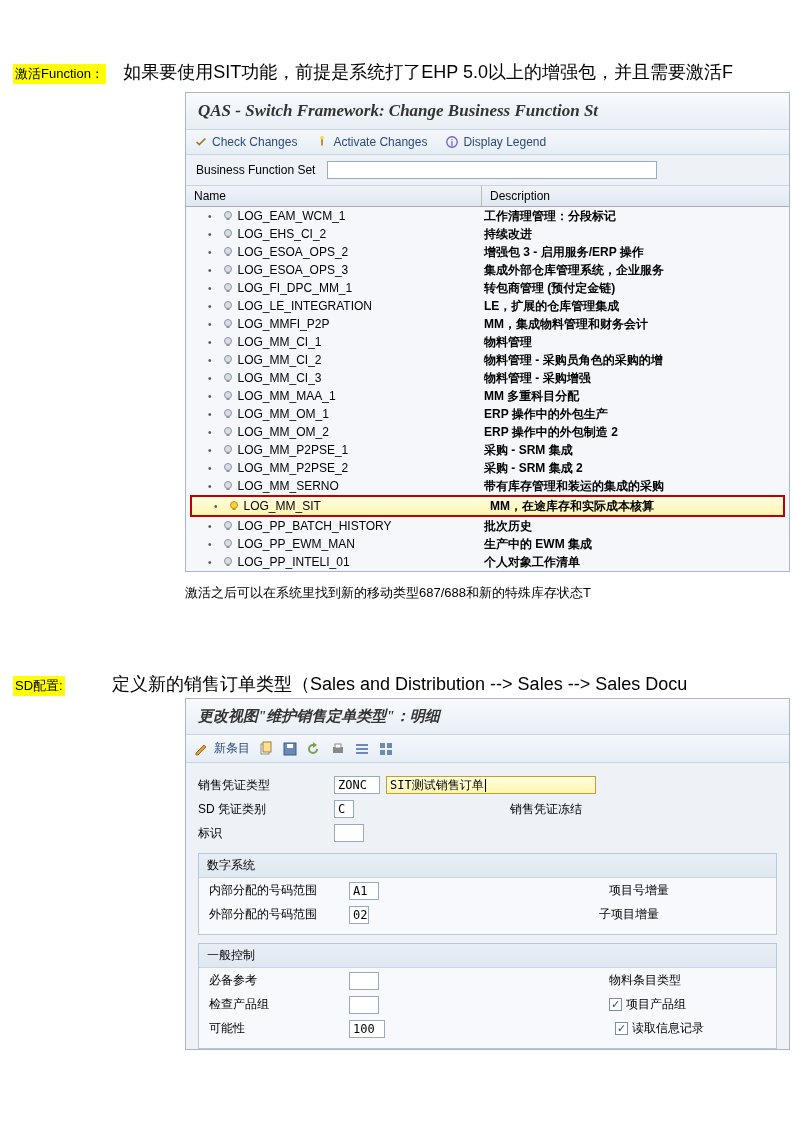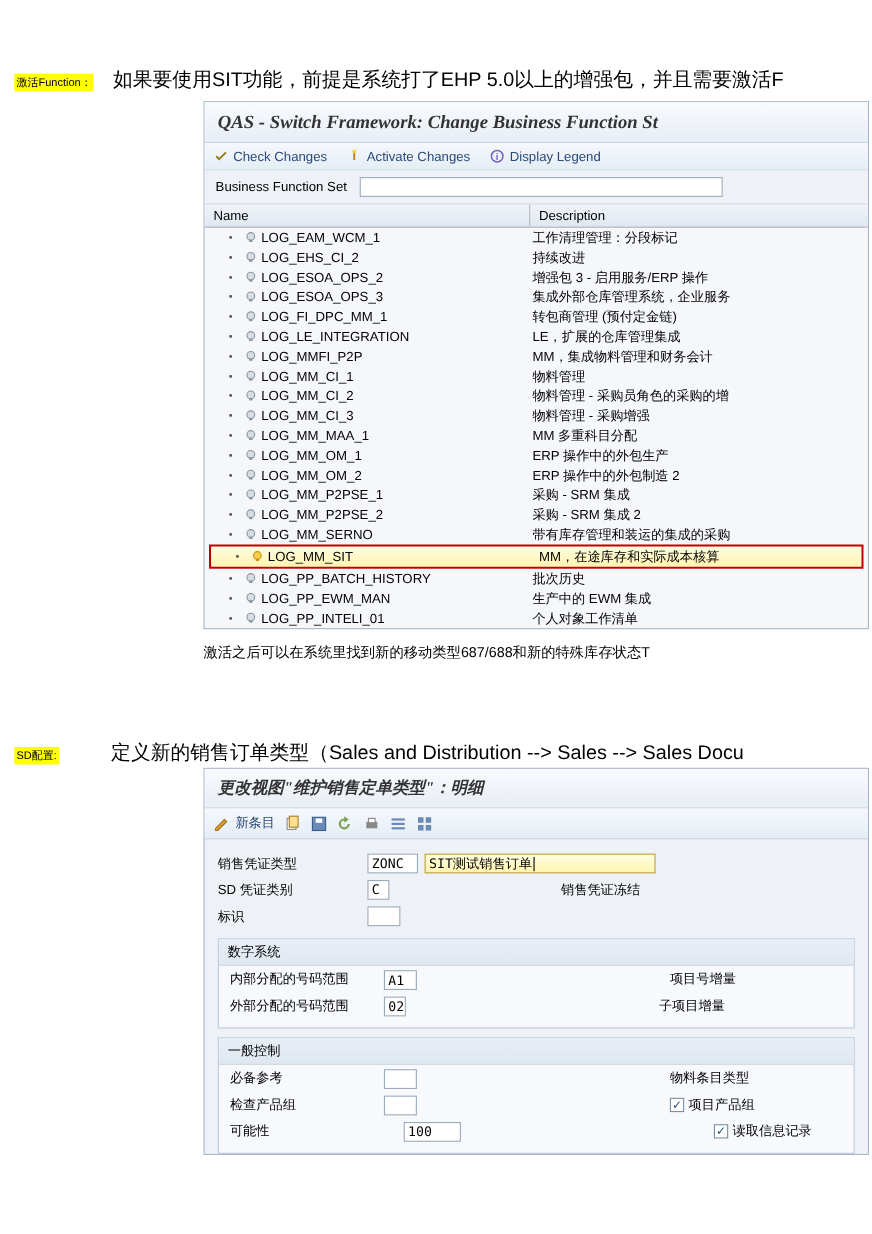--- a/index.html
+++ b/index.html
@@ -1,33 +1,33 @@
 <!DOCTYPE html>
 <html><head>
 <meta charset="utf-8">
 <style>
   * { box-sizing: border-box; margin: 0; padding: 0; }
   body { font-family: Arial, "Microsoft YaHei", sans-serif; font-size: 12px; background: #fff; width: 793px; }
   .page { padding: 0; }
-  .highlight-label { background: #ffff00; padding: 1px 2px; display: inline-block; font-size: 10px; }
+  .highlight-label { background: #ffff00; padding: 1px 2px; display: inline-block; font-size: 13px; }
   .inline-text { display: inline; font-size: 18px; }
   .text-line { margin: 60px 0 8px 13px; }
   .sap-window { margin-left: 185px; border: 1px solid #a8b8c8; background: #f5f7fa; width: 605px; }
   .sap-title { font-family: Georgia, serif; font-style: italic; font-weight: bold; font-size: 17px; padding: 8px 12px; background: linear-gradient(#f8fafd,#e8eef5); border-bottom: 1px solid #c8d4e0; color: #333; }
   .sap-toolbar { padding: 5px 8px; background: linear-gradient(#f5f8fc,#e5edf5); border-bottom: 1px solid #c8d4e0; display: flex; align-items: center; gap: 18px; }
   .tb-btn { display: inline-flex; align-items: center; gap: 4px; cursor: pointer; color: #2a4a7a; }
   .tb-icon { width: 14px; height: 14px; display:inline-block; }
   .bfs-row { padding: 6px 10px; display: flex; align-items: center; gap: 12px; background:#eef2f7; border-bottom:1px solid #c8d4e0;}
   .bfs-dd { width: 330px; height: 18px; border: 1px solid #9ab; background: #fff; }
   .table-hdr { display: flex; background: linear-gradient(#f0f4f9,#dfe7f0); border-bottom: 1px solid #aab; }
   .th-name { width: 296px; padding: 3px 8px; border-right: 1px solid #bbb; }
   .th-desc { flex: 1; padding: 3px 8px; }
   .bf-row { display: flex; align-items:center; height:18px; }
   .bf-left { width: 296px; padding-left: 22px; display:flex; align-items:center; gap:4px; white-space:nowrap; overflow:hidden;}
-  .bf-right { flex: 1; padding-left: 2px; white-space:nowrap; overflow:hidden; }
+  .bf-right { flex: 1; padding-left: 2px; white-space:nowrap; overflow:hidden;font-weight:bold; }
   .bullet { color:#555; margin-right:6px; font-size:10px; }
   .bulb { width:12px; height:12px; display:inline-flex; align-items:center; justify-content:center; }
   .highlighted-bf { background: linear-gradient(#fffde0,#fff5b0); }
   .red-box { border: 2px solid #c00000; margin: 0 4px; }
   .after-text { margin: 12px 0 0 185px; font-size: 13px; }
 
   .sd-text-line { margin: 70px 16px 0 13px; }
   .sap-window2 { margin-left: 185px; border: 1px solid #a8b8c8; background: #eef2f7; width: 605px; margin-top:2px;}
   .sap-title2 { font-family: Georgia, serif; font-style: italic; font-weight: bold; font-size: 15px; padding: 8px 12px; background: linear-gradient(#f8fafd,#e8eef5); border-bottom: 1px solid #c8d4e0; color:#333;}
   .sap-toolbar2 { padding: 5px 8px; background: linear-gradient(#f5f8fc,#e5edf5); border-bottom: 1px solid #c8d4e0; display:flex; align-items:center; gap:8px;}
@@ -440,21 +440,21 @@
             <span class="f-input" style="width:30px;"></span>
             <span class="g-right">物料条目类型</span>
           </div>
           <div class="g-row">
             <span class="g-label">检查产品组</span>
             <span class="f-input" style="width:30px;"></span>
             <span class="g-right"><span class="chk">✓</span><span>项目产品组</span></span>
           </div>
           <div class="g-row">
             <span class="g-label">可能性</span>
-            <span class="f-input" style="width:52px;margin-left:18px;">100</span>
+            <span class="f-input" style="width:36px;">100</span>
             <span class="g-right"><span class="chk">✓</span><span>读取信息记录</span></span>
           </div>
         </div>
       </div>
 
     </div>
   </div>
 </div>
 
 </body></html>

